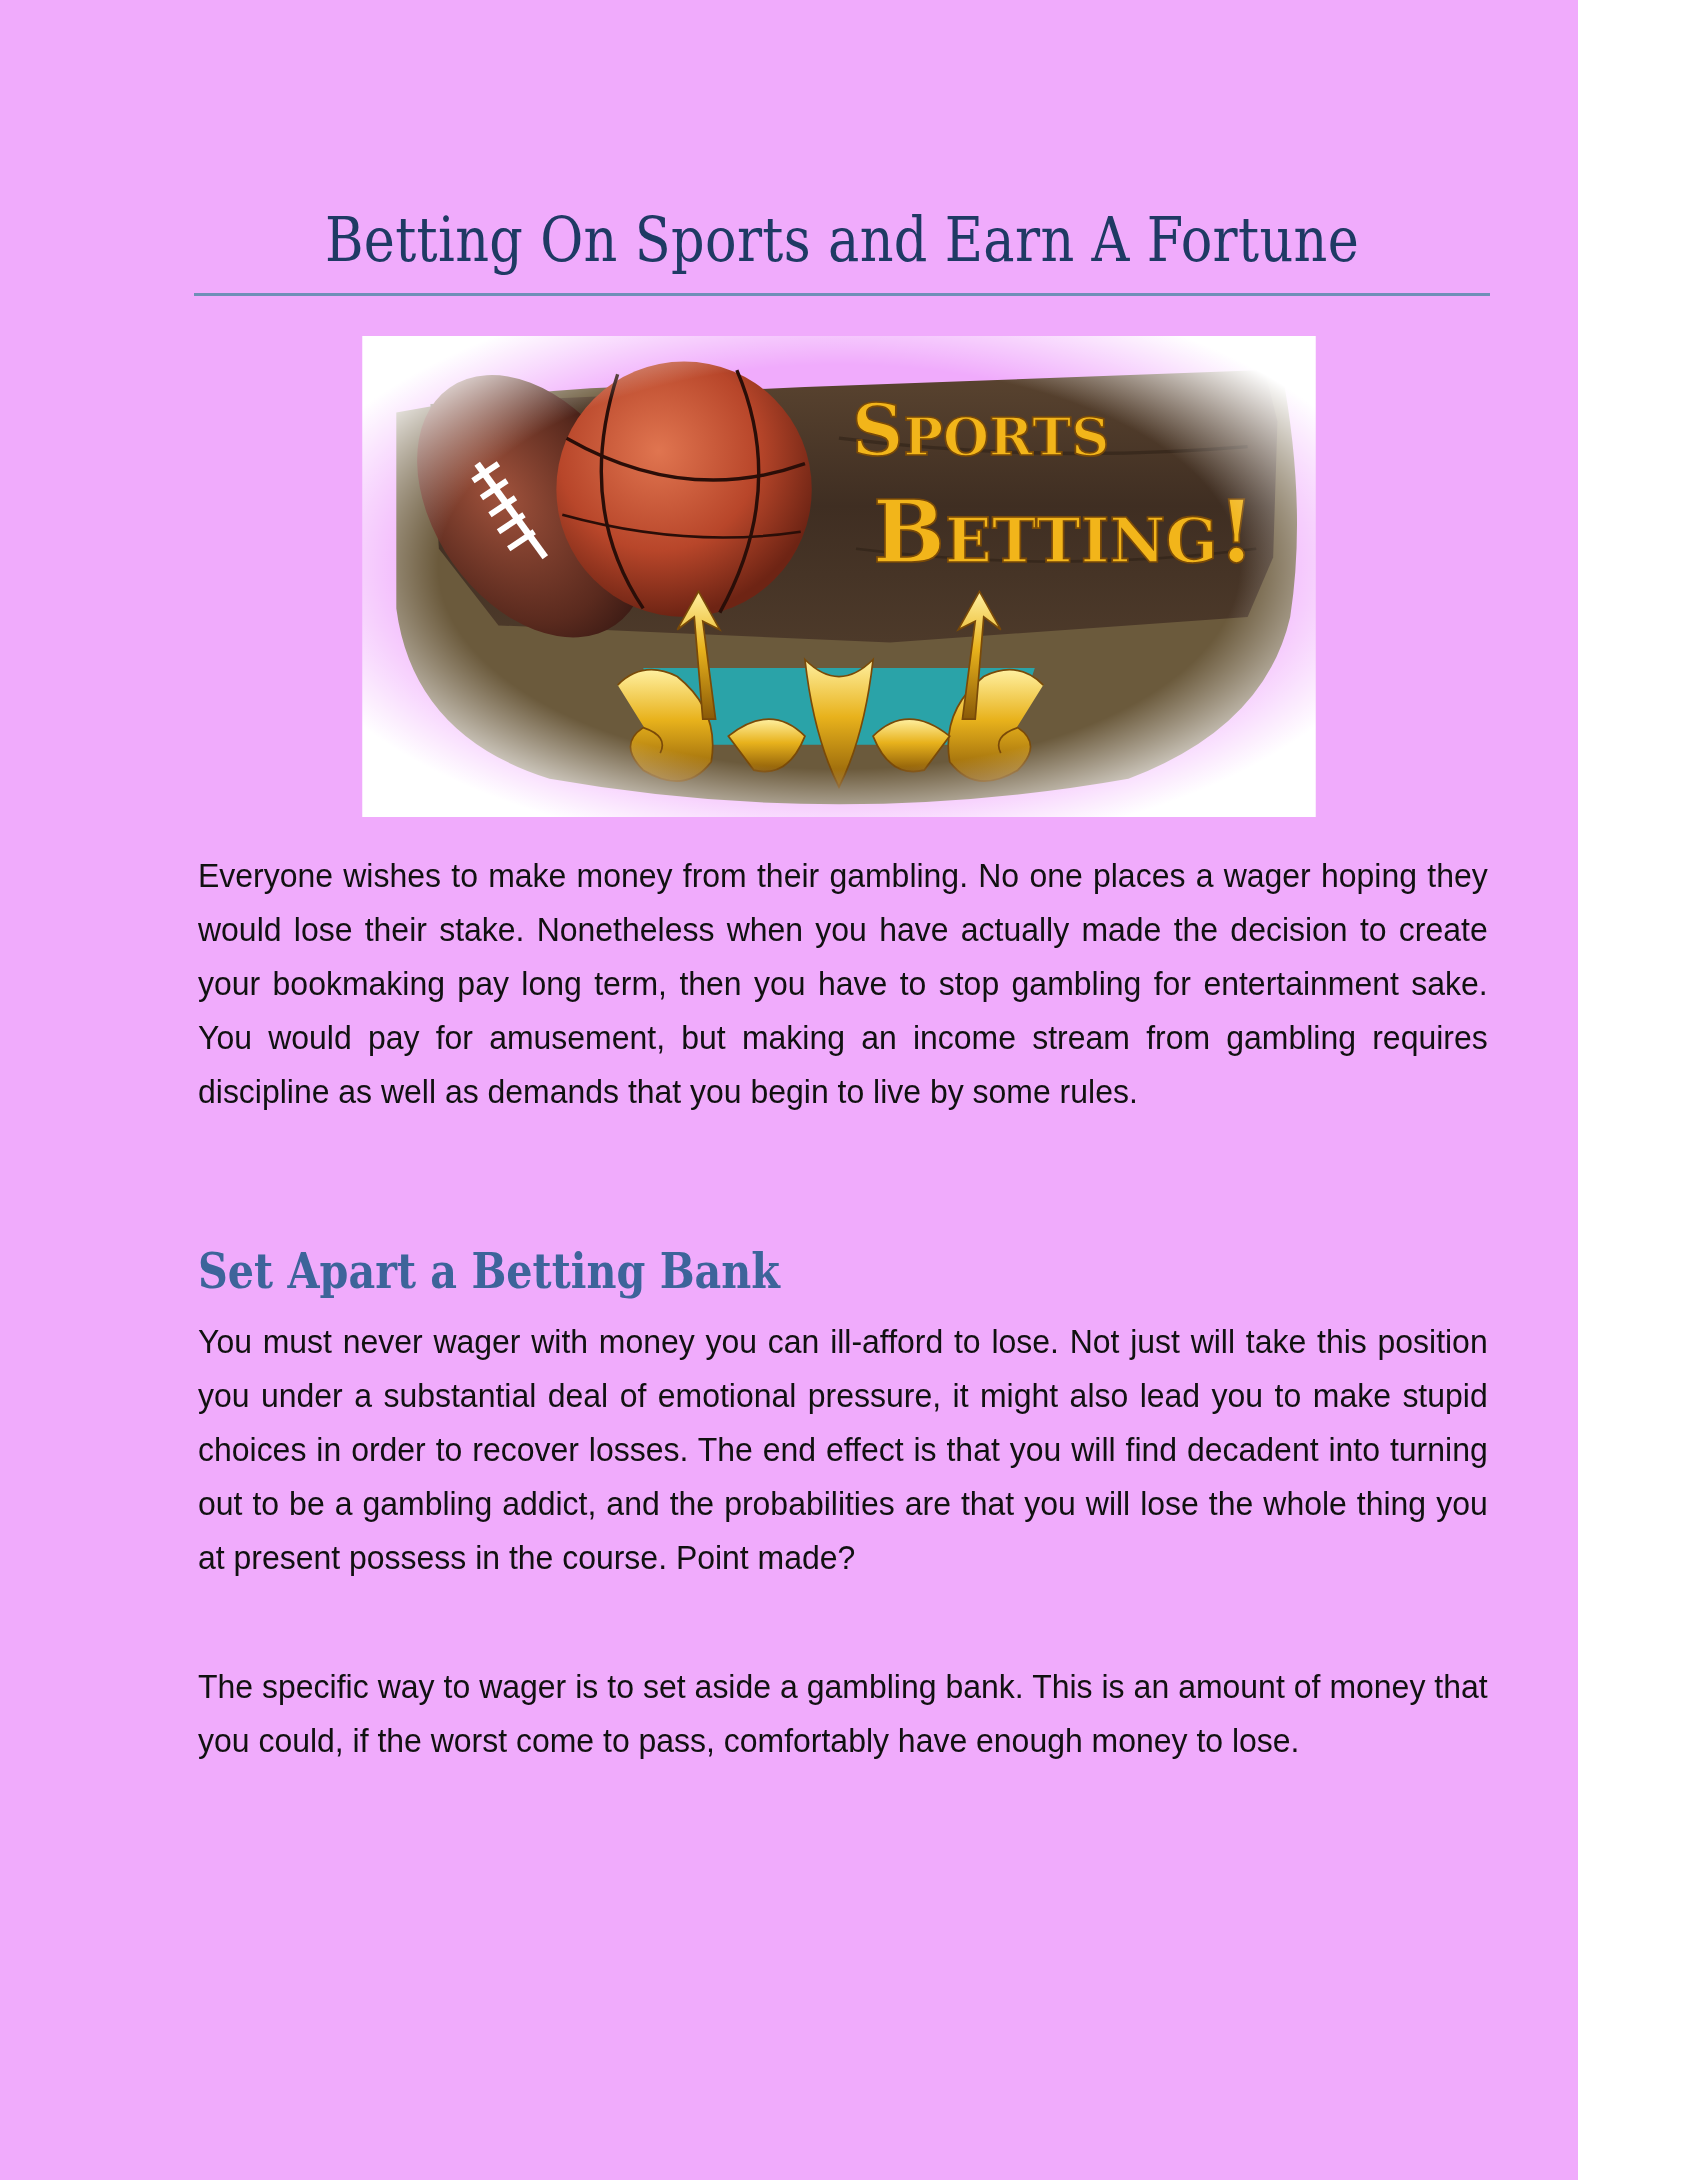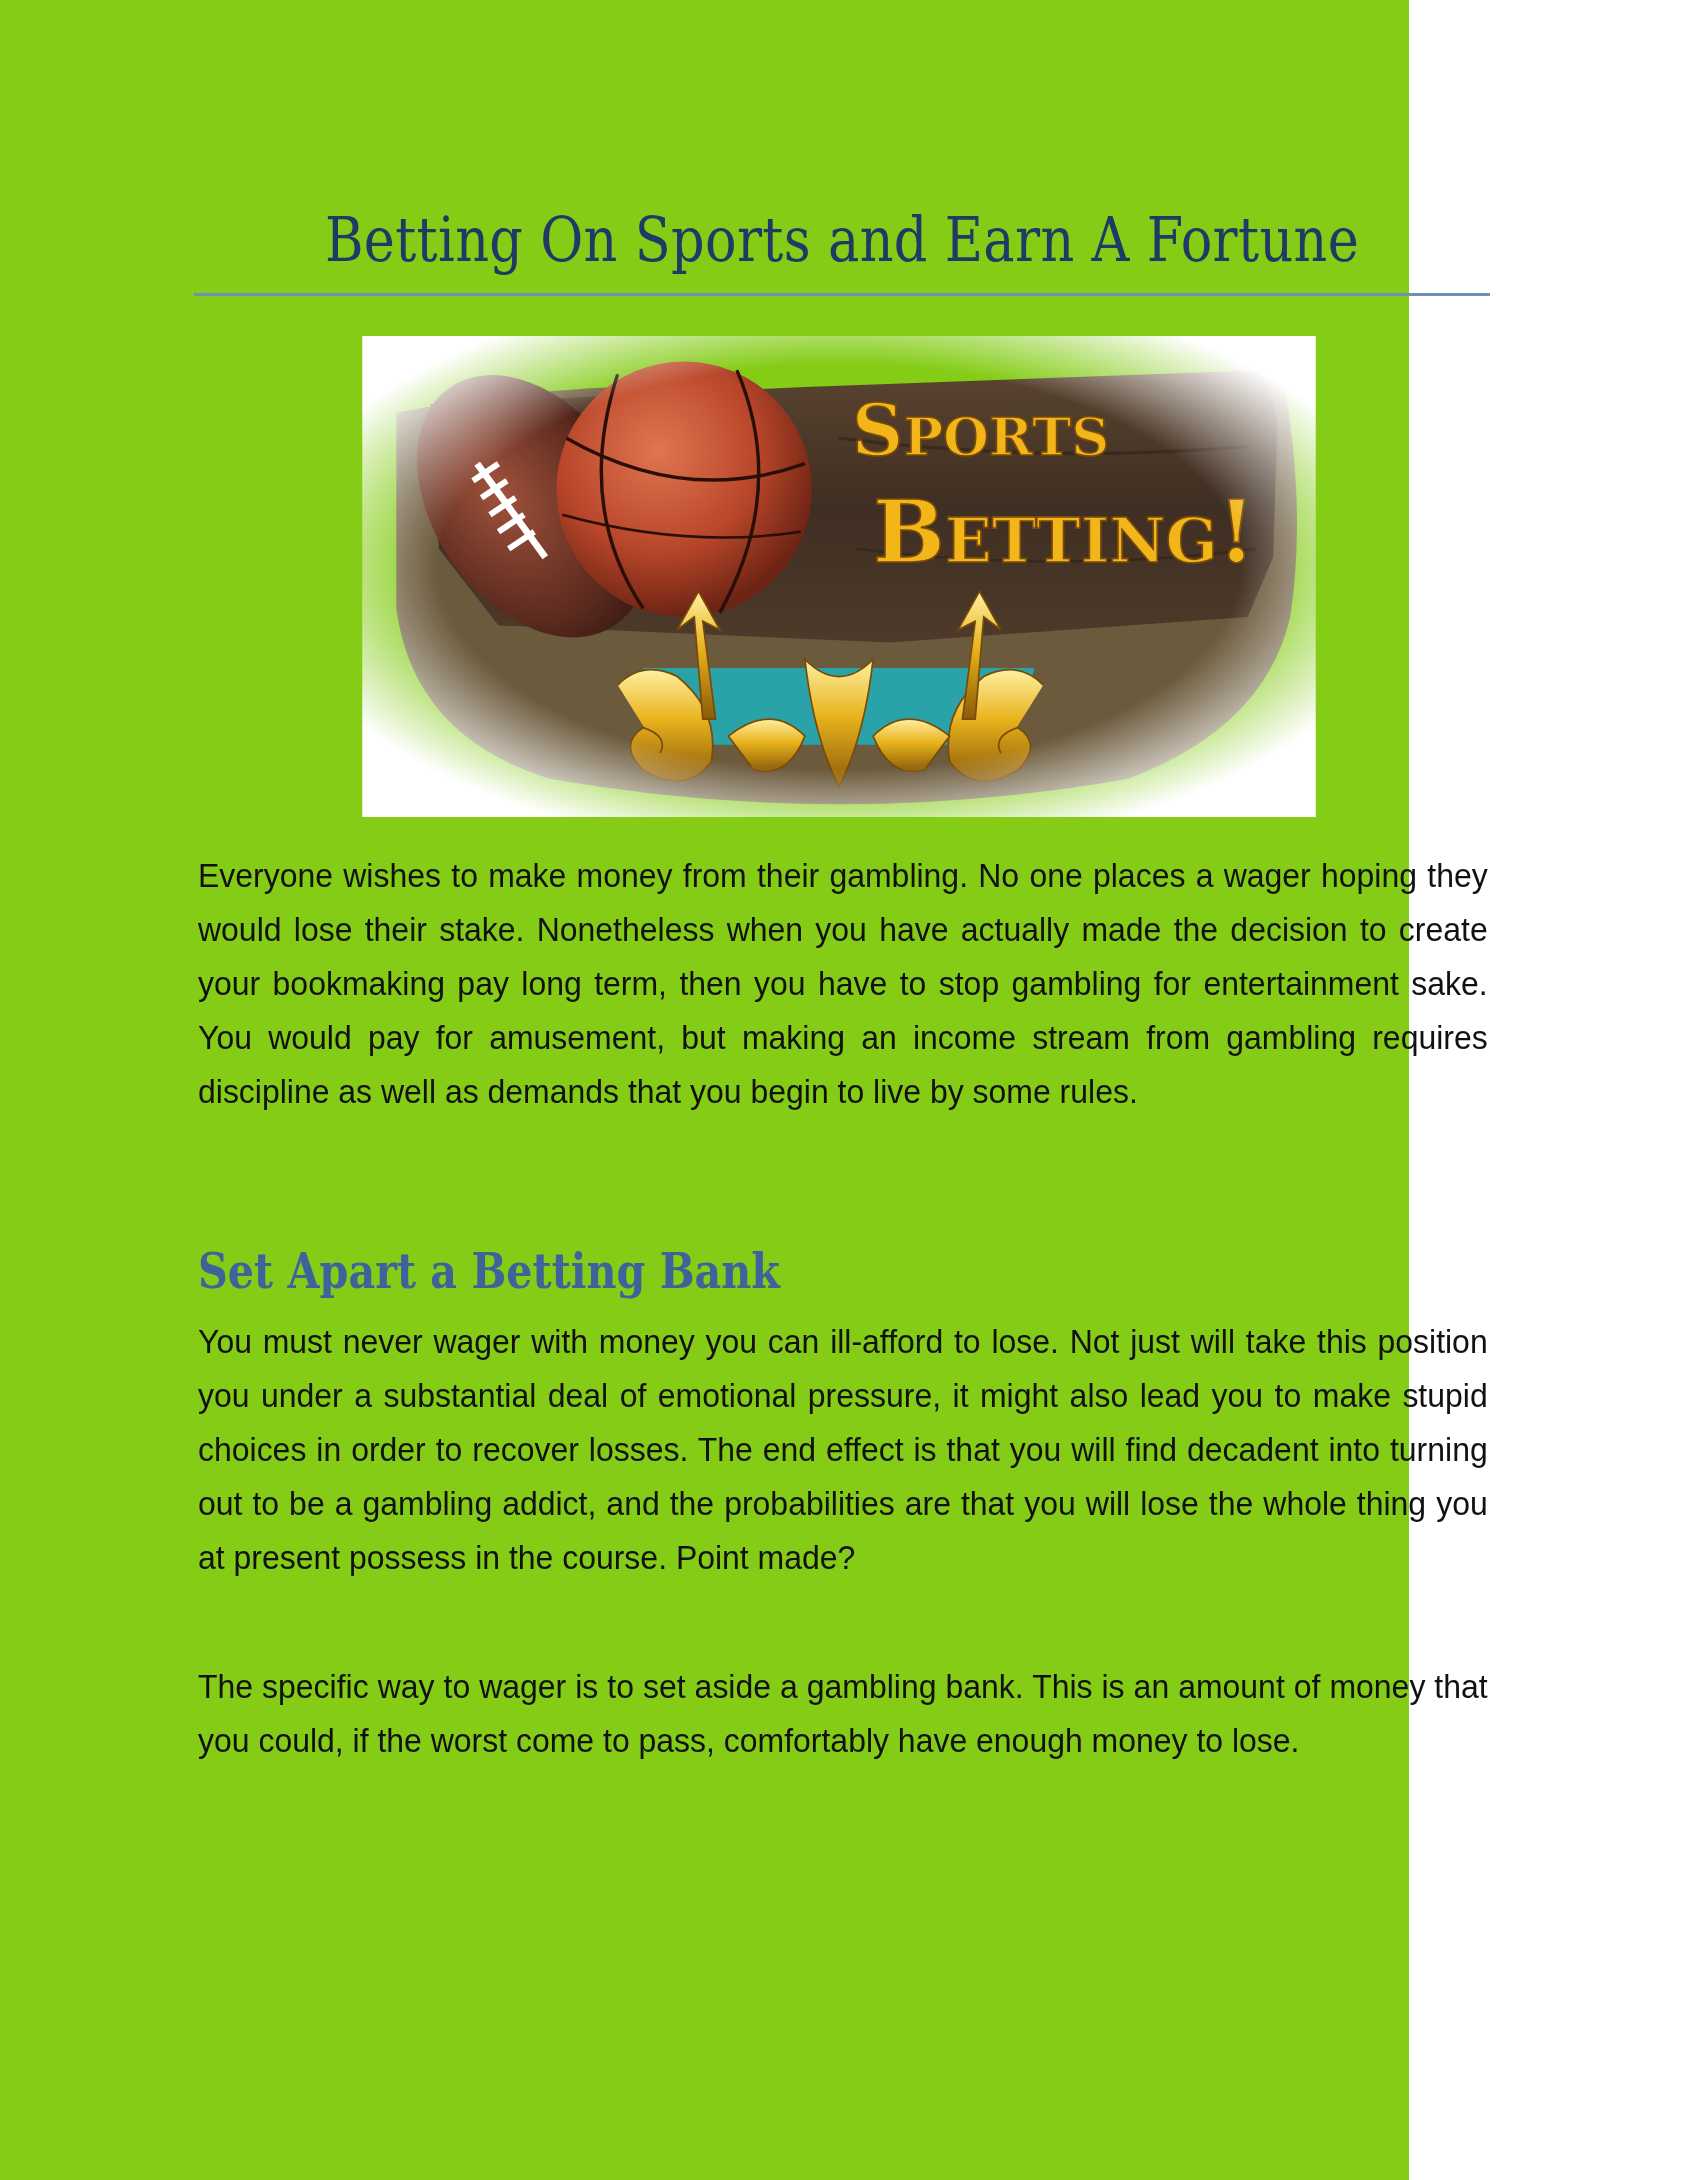--- a/index.html
+++ b/index.html
@@ -1,17 +1,17 @@
 <!DOCTYPE html>
 <html style="font-size:13.6px"><head>
 <meta charset="utf-8">
 <style>
   html, body { margin: 0; padding: 0; background: #ffffff; }
   body { width: 1685px; height: 2181px; position: relative; overflow: hidden; }
-  .page { position: absolute; left: 0; top: 0; width: 1409px; height: 2181px; background: #84cc16; }
+  .page { position: absolute; left: 0; top: 0; width: 1578px; height: 2181px; background: #f0abfc; }
 
   .doc-title {
     position: absolute; left: 194px; width: 1296px; top: 201px;
     text-align: center;
     font-family: "DejaVu Serif", "Liberation Serif", serif;
     font-size: 61px; line-height: 77px; color: #1f3a64;
     letter-spacing: 0.4px;
     transform: scaleX(0.86); transform-origin: 50% 50%;
     white-space: nowrap; margin: 0; font-weight: normal;
   }

